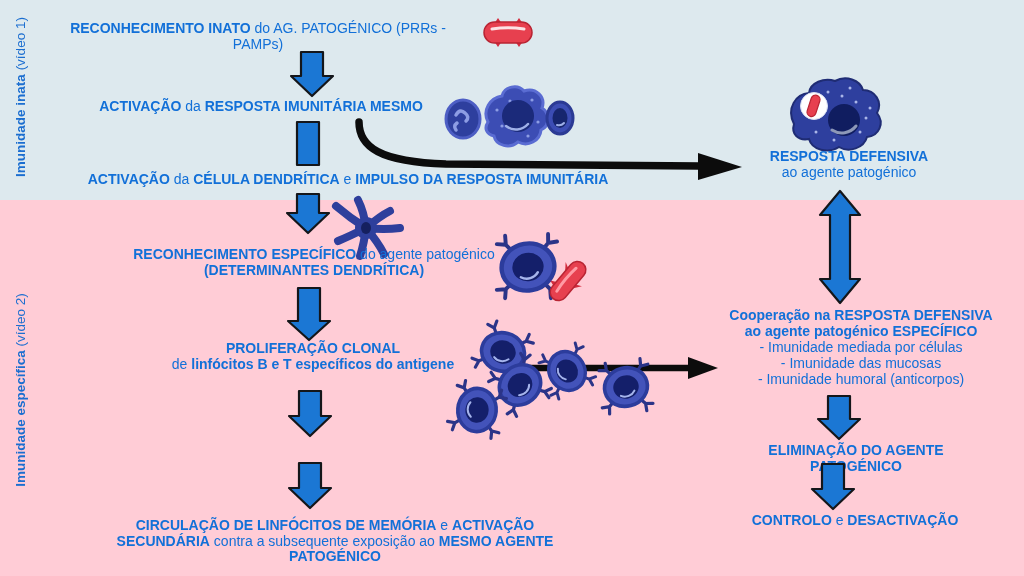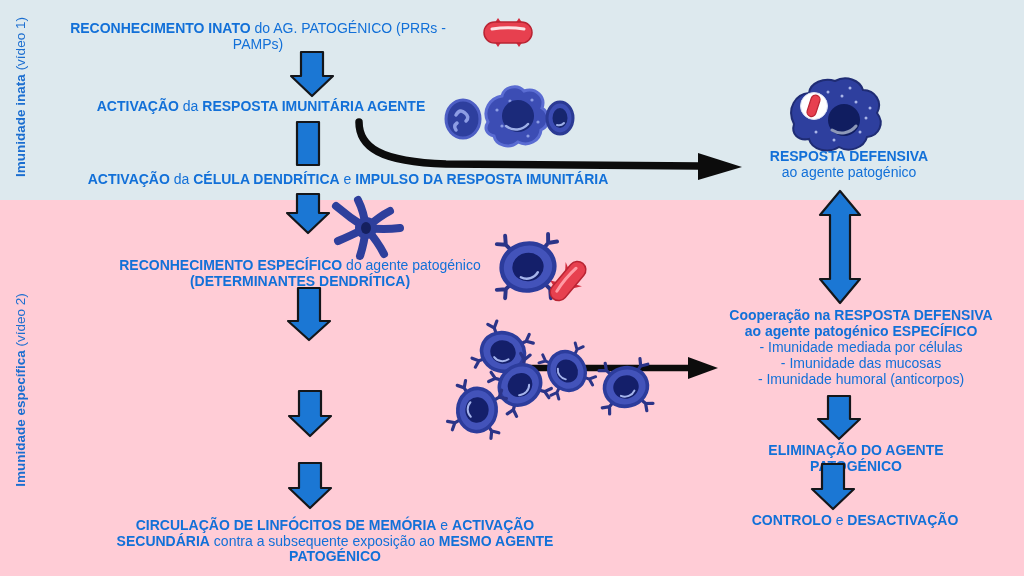--- a/index.html
+++ b/index.html
@@ -159,32 +159,36 @@
   <div class="rot b" style="left:-119px;top:377px;width:280px;height:26px;">
     <span>Imunidade específica</span><span style="font-weight:normal;"> (vídeo 2)</span>
   </div>
 
   <div class="txt" style="left:48px;top:21px;width:420px;">
     <span class="ln"><span class="b">RECONHECIMENTO INATO</span><span> do AG. PATOGÉNICO (PRRs -</span></span>
     <span class="ln">PAMPs)</span>
   </div>
 
   <div class="txt" style="left:71px;top:99px;width:380px;">
-    <span class="b">ACTIVAÇÃO</span><span> da </span><span class="b">RESPOSTA IMUNITÁRIA AGENTE</span>
+    <span class="b">ACTIVAÇÃO</span><span> da </span><span class="b">RESPOSTA IMUNITÁRIA MESMO</span>
   </div>
 
   <div class="txt" style="left:58px;top:172px;width:580px;">
     <span class="b">ACTIVAÇÃO</span><span> da </span><span class="b">CÉLULA DENDRÍTICA</span><span> e </span><span class="b">IMPULSO DA RESPOSTA IMUNITÁRIA</span>
   </div>
 
-  <div class="txt" style="left:90px;top:247px;width:420px;margin-top:11px;">
+  <div class="txt" style="left:104px;top:247px;width:420px;">
     <span class="ln"><span class="b">RECONHECIMENTO ESPECÍFICO</span><span> do agente patogénico</span></span>
     <span class="ln b">(DETERMINANTES DENDRÍTICA)</span>
   </div>
 
+  <div class="txt" style="left:123px;top:341px;width:380px;">
+    <span class="ln b">PROLIFERAÇÃO CLONAL</span>
+    <span class="ln"><span>de </span><span class="b">linfócitos B e T específicos do antigene</span></span>
+  </div>
 
 
   <div class="txt" style="left:739px;top:149px;width:220px;">
     <span class="ln b">RESPOSTA DEFENSIVA</span>
     <span class="ln">ao agente patogénico</span>
   </div>
 
   <div class="txt" style="left:45px;top:518px;width:580px;">
     <span class="ln"><span class="b">CIRCULAÇÃO DE LINFÓCITOS DE MEMÓRIA</span><span> e </span><span class="b">ACTIVAÇÃO</span></span>
     <span class="ln"><span class="b">SECUNDÁRIA</span><span> contra a subsequente exposição ao </span><span class="b">MESMO AGENTE</span></span>

